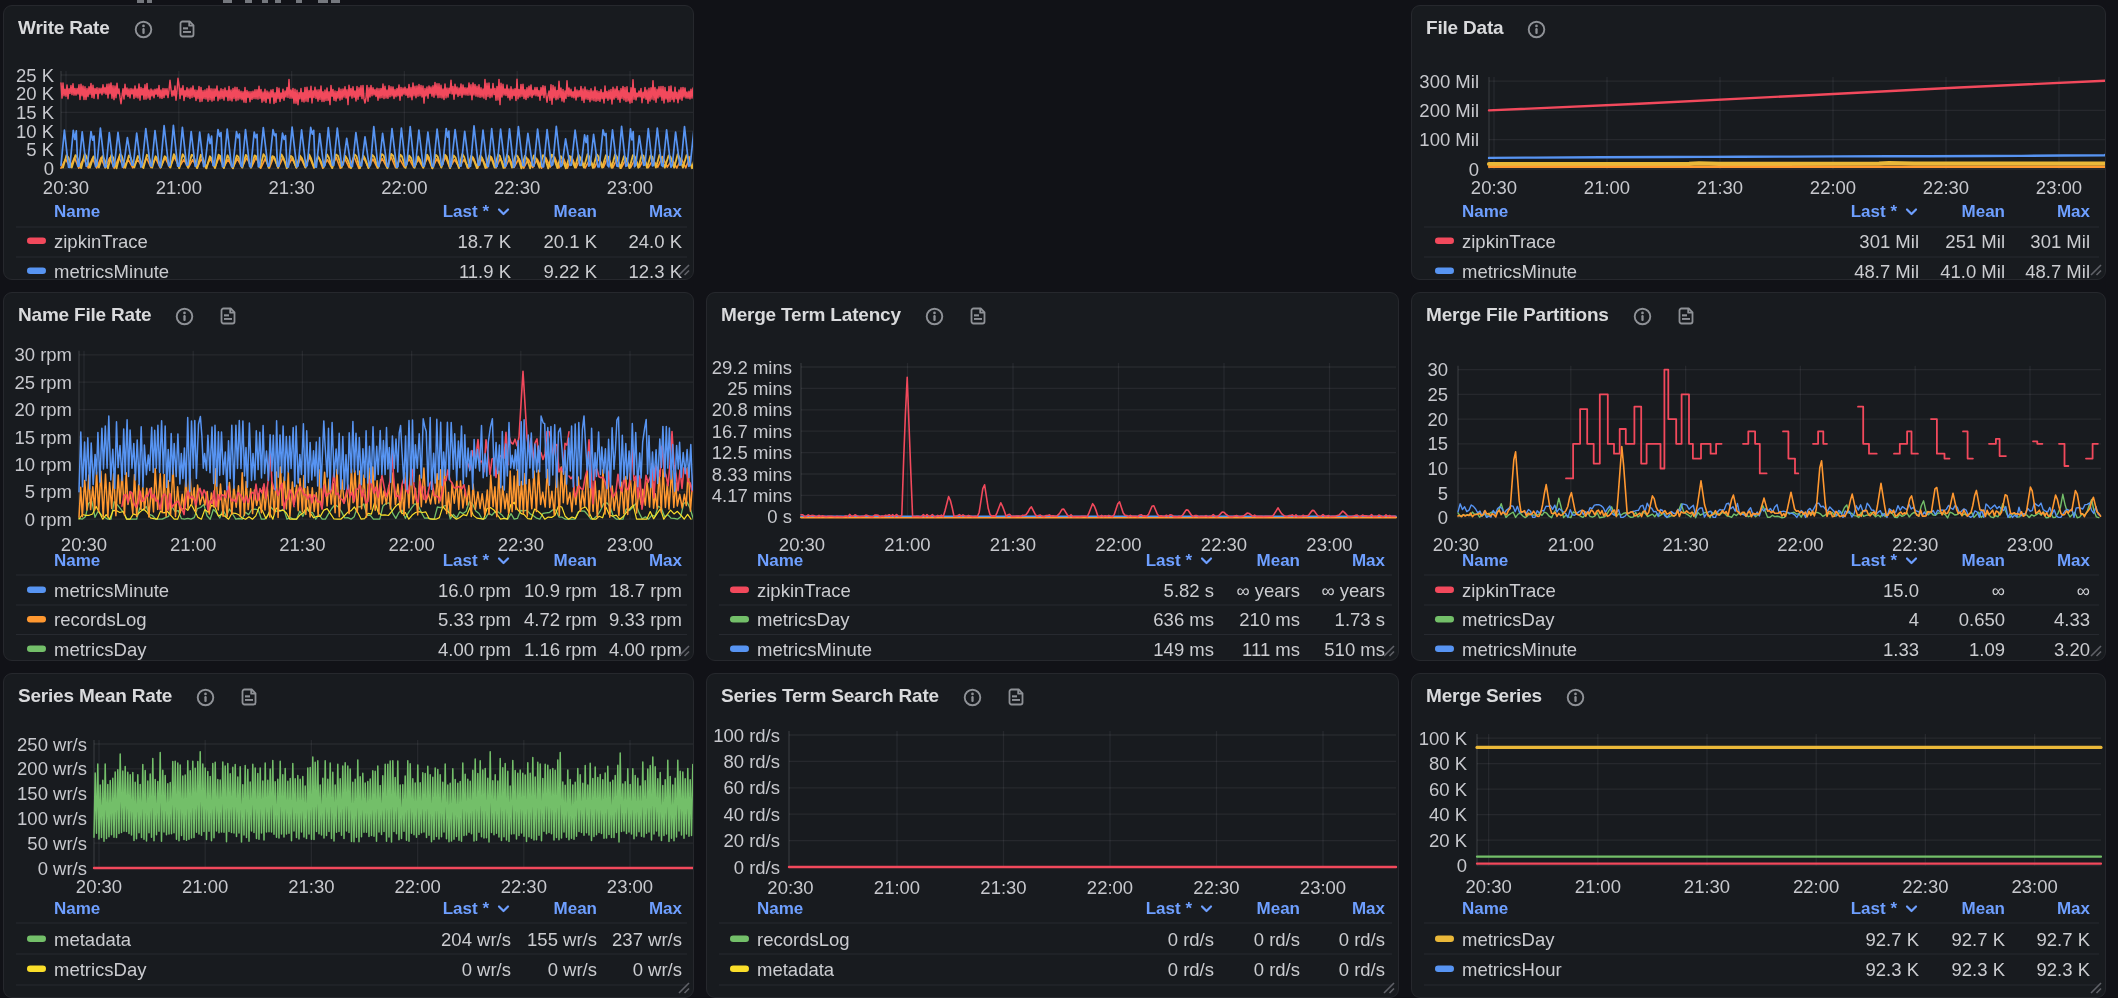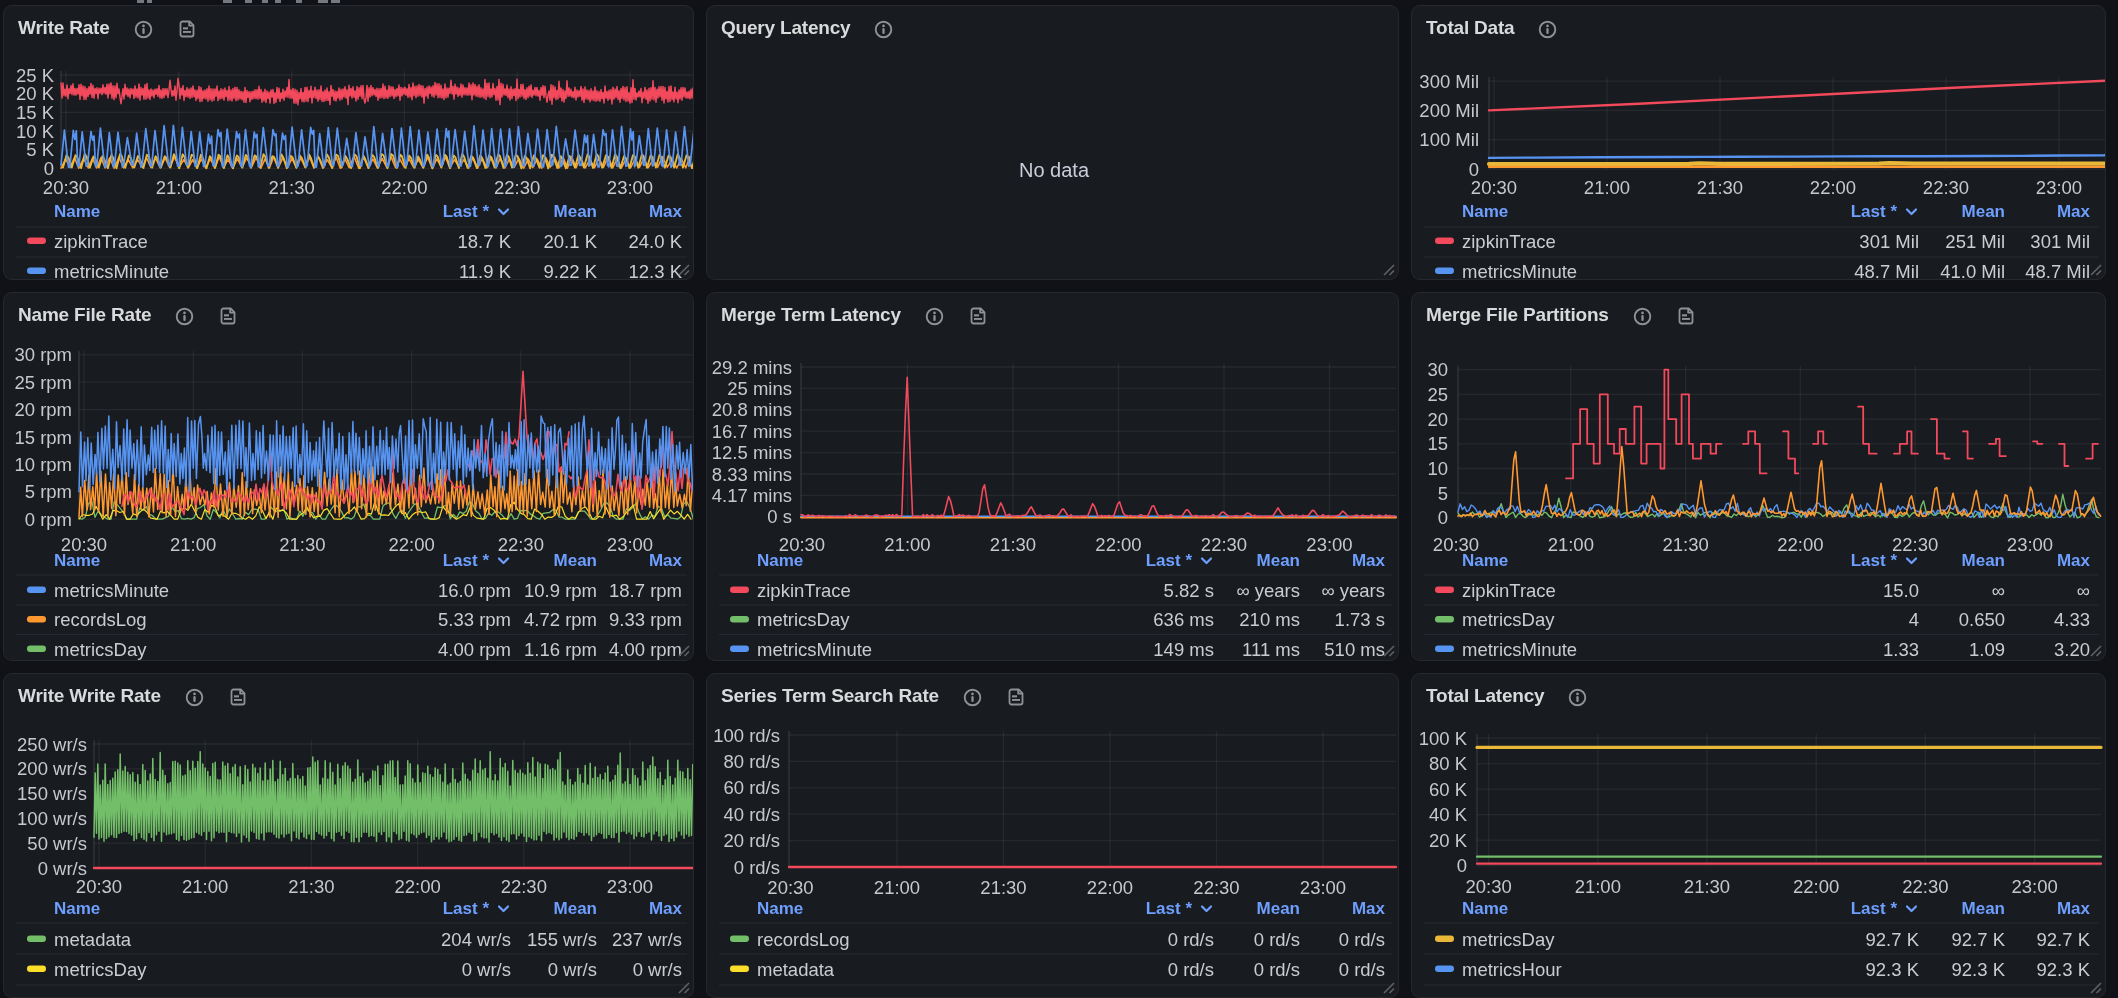--- a/index.html
+++ b/index.html
@@ -83,40 +83,23 @@
         <text x="50" y="271.5" font-size="18.5" fill="#CBCCD0" text-anchor="start" font-weight="500">metricsMinute</text>
         <text x="507" y="271.5" font-size="18.5" fill="#CBCCD0" text-anchor="end" font-weight="500">11.9 K</text>
         <text x="593" y="271.5" font-size="18.5" fill="#CBCCD0" text-anchor="end" font-weight="500">9.22 K</text>
         <text x="678" y="271.5" font-size="18.5" fill="#CBCCD0" text-anchor="end" font-weight="500">12.3 K</text>
       </svg>
 <svg width="15" height="15" viewBox="0 0 15 15" style="position:absolute;right:2px;bottom:2px">
         <line x1="13" y1="3" x2="3" y2="13" stroke="#606268" stroke-width="1.6"></line>
         <line x1="13" y1="8.5" x2="8.5" y2="13" stroke="#606268" stroke-width="1.6"></line>
       </svg>
     </div>
-    <div class="panel" style="left:706px;top:5px;width:693px;height:275px">
-<div class="ptitle">
-        <span>Query Latency</span>
-        <svg width="19" height="19" viewBox="0 0 19 19" style="margin-top:2px">
-          <circle cx="9.5" cy="9.5" r="7.8" fill="none" stroke="#8E9196" stroke-width="1.9"></circle>
-          <circle cx="9.5" cy="5.9" r="1.35" fill="#8E9196"></circle>
-          <rect x="8.35" y="8.1" width="2.3" height="6" rx="1.1" fill="#8E9196"></rect>
-        </svg>
-      </div>
-<svg class="chart" width="693" height="275" viewBox="0 0 693 275" font-family="'Liberation Sans',sans-serif">
-        <text x="347" y="171" font-size="20" fill="#CCCCDC" text-anchor="middle" font-weight="500">No data</text>
-      </svg>
-<svg width="15" height="15" viewBox="0 0 15 15" style="position:absolute;right:2px;bottom:2px">
-        <line x1="13" y1="3" x2="3" y2="13" stroke="#606268" stroke-width="1.6"></line>
-        <line x1="13" y1="8.5" x2="8.5" y2="13" stroke="#606268" stroke-width="1.6"></line>
-      </svg>
-    </div>
     <div class="panel" style="left:1411px;top:5px;width:695px;height:275px">
 <div class="ptitle">
-        <span>Total Data</span>
+        <span>File Data</span>
         <svg width="19" height="19" viewBox="0 0 19 19" style="margin-top:2px">
           <circle cx="9.5" cy="9.5" r="7.8" fill="none" stroke="#8E9196" stroke-width="1.9"></circle>
           <circle cx="9.5" cy="5.9" r="1.35" fill="#8E9196"></circle>
           <rect x="8.35" y="8.1" width="2.3" height="6" rx="1.1" fill="#8E9196"></rect>
         </svg>
       </div>
 <svg class="chart" width="695" height="275" viewBox="0 0 695 275" font-family="'Liberation Sans',sans-serif">
         <line x1="77" y1="71.1" x2="77" y2="163.0" stroke="rgba(204,204,220,0.14)" stroke-width="1.4"></line>
         <line x1="77" y1="75.1" x2="693" y2="75.1" stroke="rgba(204,204,220,0.08)" stroke-width="1.3"></line>
         <line x1="77" y1="104.4" x2="693" y2="104.4" stroke="rgba(204,204,220,0.08)" stroke-width="1.3"></line>
@@ -409,21 +392,21 @@
         <text x="593" y="362.5" font-size="18.5" fill="#CBCCD0" text-anchor="end" font-weight="500">1.09</text>
         <text x="678" y="362.5" font-size="18.5" fill="#CBCCD0" text-anchor="end" font-weight="500">3.20</text>
       </svg>
 <svg width="15" height="15" viewBox="0 0 15 15" style="position:absolute;right:2px;bottom:2px">
         <line x1="13" y1="3" x2="3" y2="13" stroke="#606268" stroke-width="1.6"></line>
         <line x1="13" y1="8.5" x2="8.5" y2="13" stroke="#606268" stroke-width="1.6"></line>
       </svg>
     </div>
     <div class="panel" style="left:3px;top:673px;width:691px;height:325px">
 <div class="ptitle">
-        <span>Write Write Rate</span>
+        <span>Series Mean Rate</span>
         <svg width="19" height="19" viewBox="0 0 19 19" style="margin-top:2px">
           <circle cx="9.5" cy="9.5" r="7.8" fill="none" stroke="#8E9196" stroke-width="1.9"></circle>
           <circle cx="9.5" cy="5.9" r="1.35" fill="#8E9196"></circle>
           <rect x="8.35" y="8.1" width="2.3" height="6" rx="1.1" fill="#8E9196"></rect>
         </svg>
         <svg width="20" height="20" viewBox="0 0 20 20" style="margin-top:2px">
           <path d="M3.5 4.5 a2 2 0 0 1 2-2 h7.2 l3.8 3.8 v9.2 a2 2 0 0 1 -2 2 h-9 a2 2 0 0 1 -2-2 z" fill="none" stroke="#8E9196" stroke-width="1.8" stroke-linejoin="round"></path>
           <path d="M12.2 2.7 v4 h4" fill="none" stroke="#8E9196" stroke-width="1.8" stroke-linejoin="round"></path>
           <rect x="6" y="8.3" width="5" height="2.1" fill="#8E9196"></rect>
           <rect x="6" y="12" width="8" height="1.9" fill="#8E9196"></rect>
@@ -541,21 +524,21 @@
         <text x="593" y="301.5" font-size="18.5" fill="#CBCCD0" text-anchor="end" font-weight="500">0 rd/s</text>
         <text x="678" y="301.5" font-size="18.5" fill="#CBCCD0" text-anchor="end" font-weight="500">0 rd/s</text>
       </svg>
 <svg width="15" height="15" viewBox="0 0 15 15" style="position:absolute;right:2px;bottom:2px">
         <line x1="13" y1="3" x2="3" y2="13" stroke="#606268" stroke-width="1.6"></line>
         <line x1="13" y1="8.5" x2="8.5" y2="13" stroke="#606268" stroke-width="1.6"></line>
       </svg>
     </div>
     <div class="panel" style="left:1411px;top:673px;width:695px;height:325px">
 <div class="ptitle">
-        <span>Total Latency</span>
+        <span>Merge Series</span>
         <svg width="19" height="19" viewBox="0 0 19 19" style="margin-top:2px">
           <circle cx="9.5" cy="9.5" r="7.8" fill="none" stroke="#8E9196" stroke-width="1.9"></circle>
           <circle cx="9.5" cy="5.9" r="1.35" fill="#8E9196"></circle>
           <rect x="8.35" y="8.1" width="2.3" height="6" rx="1.1" fill="#8E9196"></rect>
         </svg>
       </div>
 <svg class="chart" width="695" height="325" viewBox="0 0 695 325" font-family="'Liberation Sans',sans-serif">
         <line x1="65" y1="60.1" x2="65" y2="191.6" stroke="rgba(204,204,220,0.14)" stroke-width="1.4"></line>
         <line x1="65" y1="64.1" x2="689" y2="64.1" stroke="rgba(204,204,220,0.08)" stroke-width="1.3"></line>
         <line x1="65" y1="89.6" x2="689" y2="89.6" stroke="rgba(204,204,220,0.08)" stroke-width="1.3"></line>

